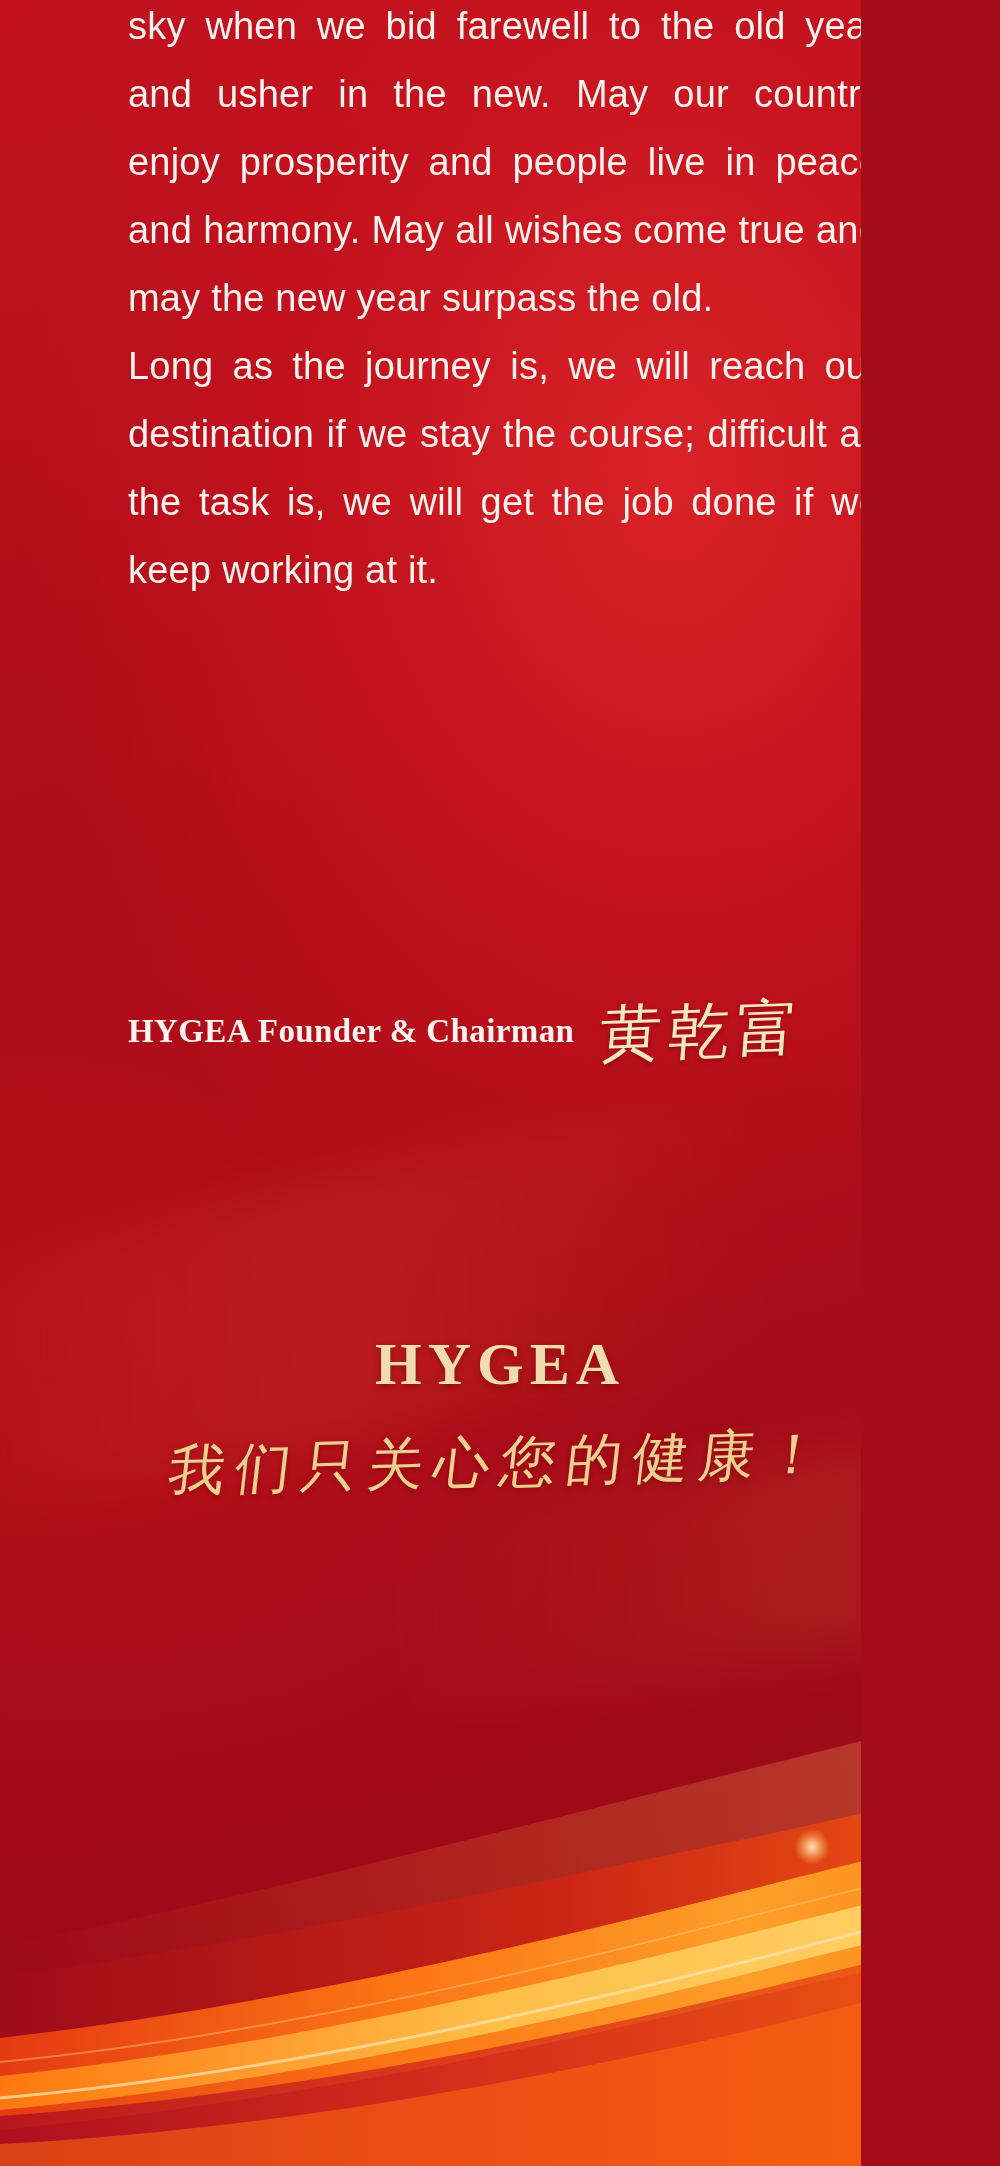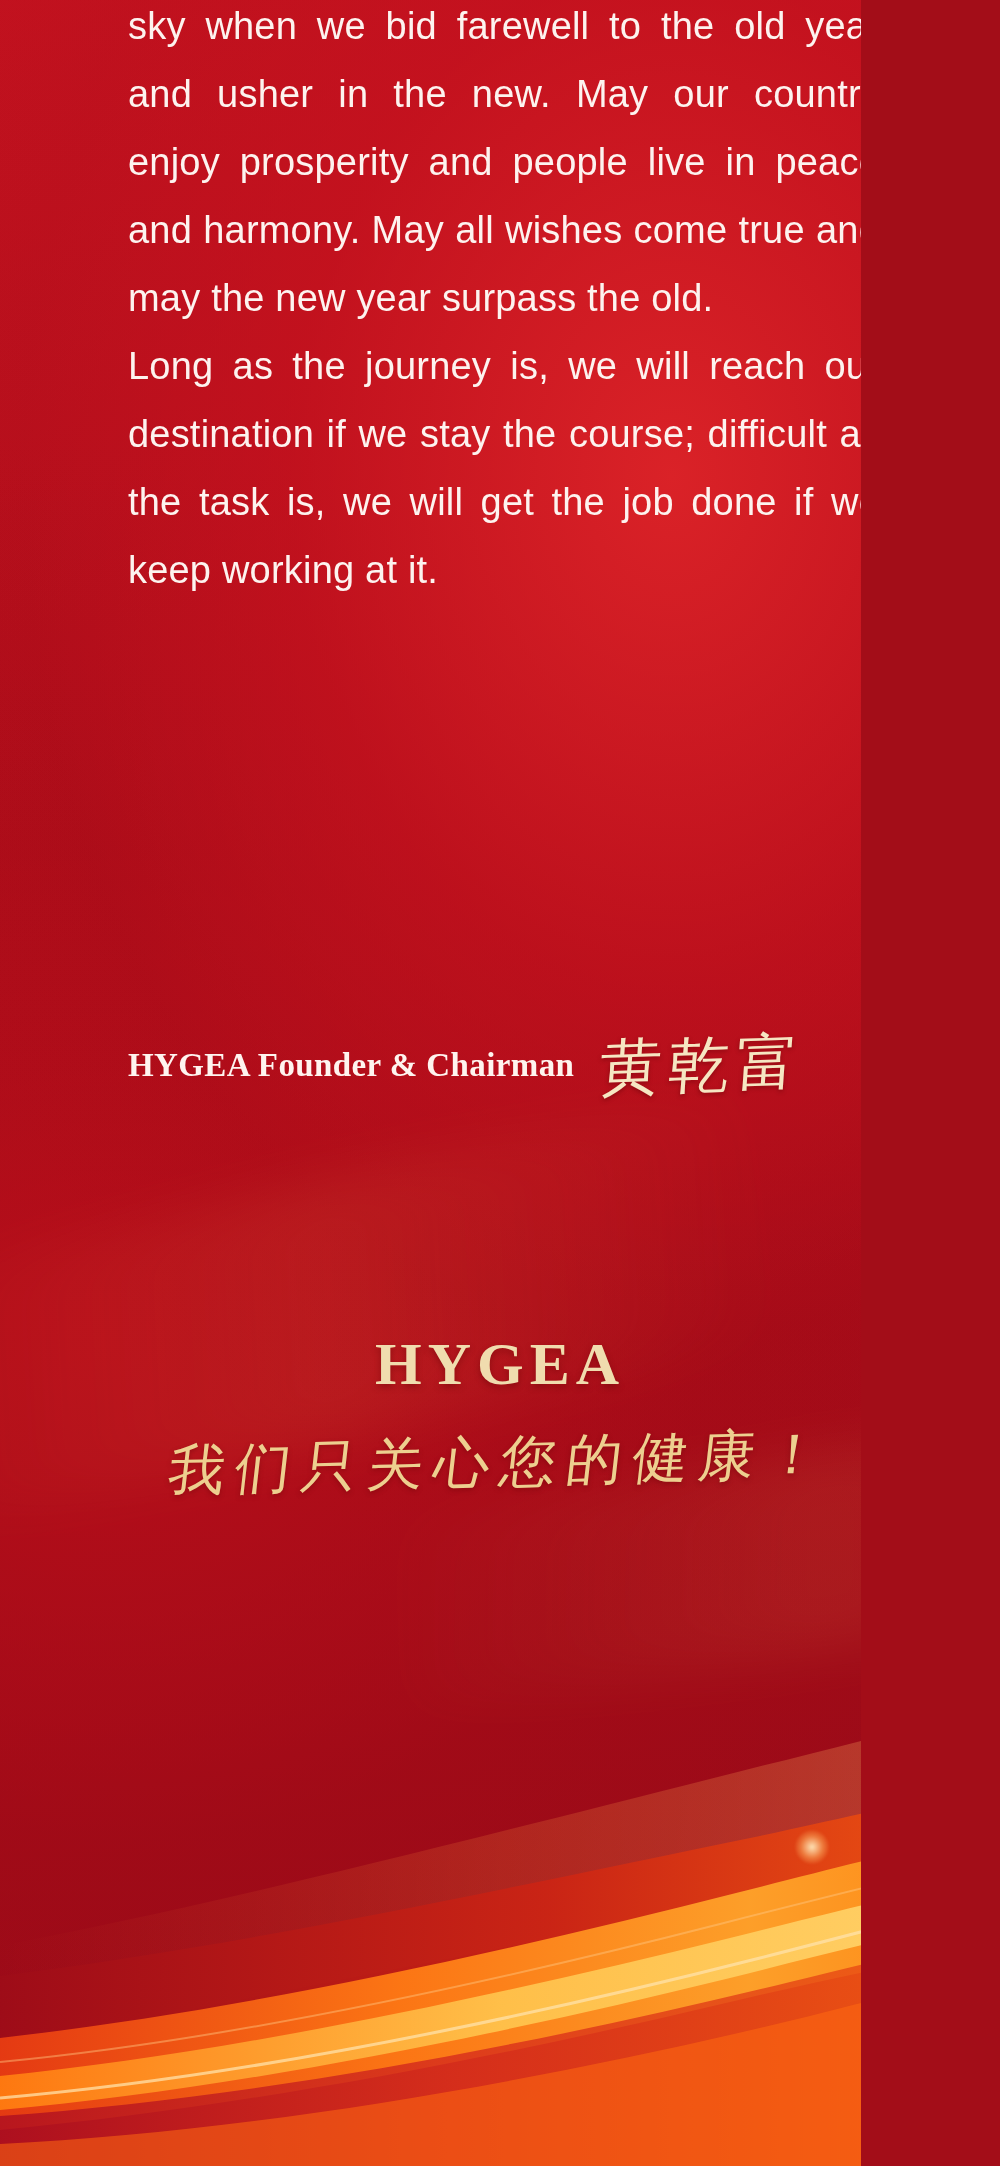--- a/index.html
+++ b/index.html
@@ -57,21 +57,21 @@
   .message p {
     margin: 0;
     text-align: justify;
     text-justify: inter-word;
   }
 
   
   .signature-row {
     position: absolute;
     left: 128px;
-    top: 1034px;
+    top: 1000px;
     width: 752px;
     display: flex;
     align-items: center;
     justify-content: flex-start;
   }
   .sig-title {
     color: #fff4ef;
     font-family: "Liberation Serif", serif;
     font-weight: 700;
     font-size: 33px;

